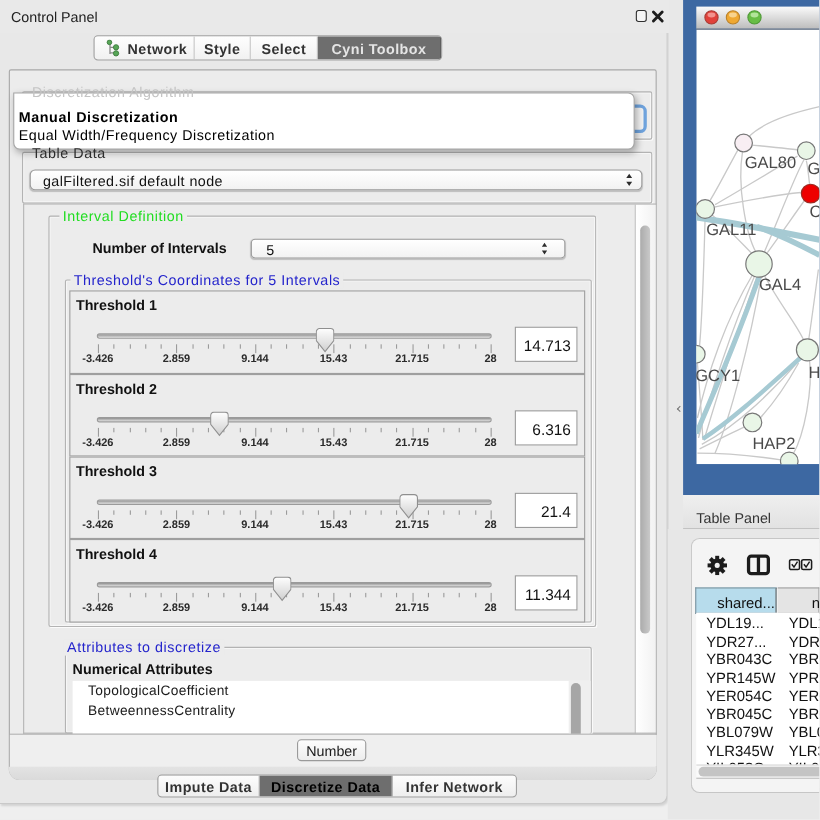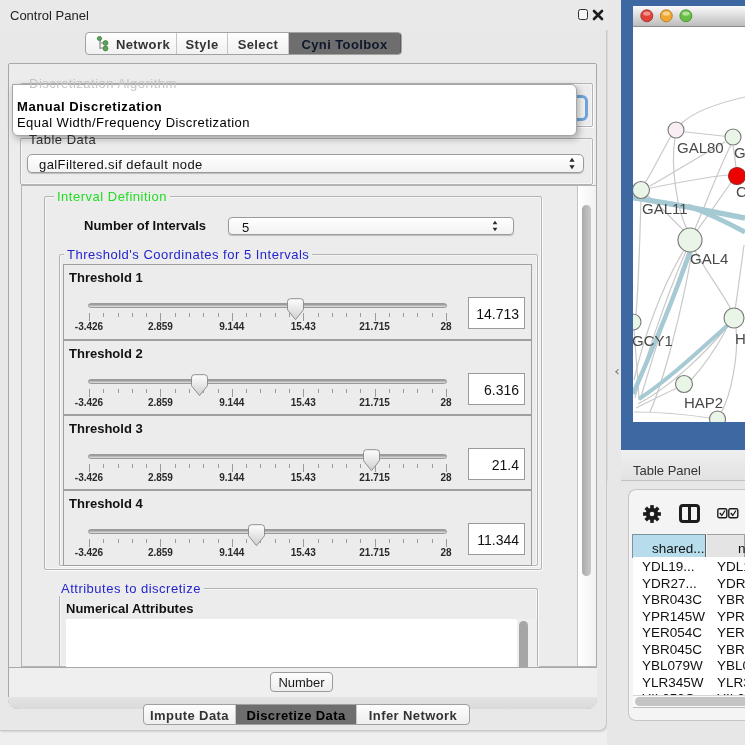--- a/index.html
+++ b/index.html
@@ -4,21 +4,21 @@
 * {margin:0;padding:0;box-sizing:border-box}
 html,body {width:745px;height:745px;overflow:hidden}
 body {position:relative;font-family:"Liberation Sans",sans-serif;background:#efefef;color:#1a1a1a}
 .abs {position:absolute}
 #cp {position:absolute;left:0;top:0;width:607px;height:731px;background:#e8e8e8;border-right:1px solid #c9c9c9;border-bottom:1px solid #c9c9c9;border-radius:0 0 8px 0;box-shadow:1px 1px 2px rgba(0,0,0,.12)}
 #cptitle {position:absolute;left:0;top:0;width:100%;height:30px;background:#e9e9e9;font-size:13px;color:#222}
 #cptitle span {position:absolute;left:10px;top:8px}
 .wbtn-sq {position:absolute;left:578px;top:9px;width:10px;height:11px;border:1.5px solid #2e2e2e;border-radius:2.5px;background:#f4f4f4}
 #tabrow {position:absolute;left:85px;top:32px;height:23px;display:flex;background:linear-gradient(#fefefe,#f1f1f1);border:1px solid #a2a2a2;border-radius:4px;overflow:hidden}
 #tabrow .tab {font-size:13px;font-weight:bold;letter-spacing:0.4px;color:#333;padding-top:4px;text-align:center;border-right:1px solid #c6c6c6;white-space:nowrap}
-#tabrow .tab.sel {background:#6e6e6e;color:#0f172a;border-right-color:#5e5e5e}
+#tabrow .tab.sel {background:#6e6e6e;color:#e5e5e5;border-right-color:#5e5e5e}
 #content {position:absolute;left:8px;top:63px;width:589px;height:646px;background:#ececec;border:1px solid #a8a8a8;border-radius:2px 2px 10px 10px}
 .group {position:absolute;border:1px solid #b3b3b3;border-radius:2px;box-shadow:inset 0 0 0 1px rgba(255,255,255,.55),1px 1px 0 rgba(255,255,255,.8)}
 .gtitle {position:absolute;font-size:13px;letter-spacing:0.5px;background:#ececec;padding:0 3px;white-space:nowrap}
 .combo {position:absolute;background:linear-gradient(#ffffff,#f2f2f2);border:1px solid #9b9b9b;border-radius:3px;font-size:13px;letter-spacing:0.4px;color:#111}
 .combo .arr {position:absolute;right:5px;top:0;height:100%;width:10px}
 .blab {position:absolute;font-size:13px;font-weight:bold;color:#111;white-space:nowrap}
 .tbox {position:absolute;left:63px;width:469px;height:75.3px;background:#ececec;border:1px solid #9f9f9f}
 .track {position:absolute;left:88px;width:359px;height:5px;border-radius:3px;background:linear-gradient(#8f8f8f,#e2e2e2);border:1px solid #9a9a9a}
 .tick {position:absolute;width:1px;background:#9b9b9b}
 .ticklab {position:absolute;width:60px;text-align:center;font-size:10px;font-weight:bold;color:#2a2a2a}
@@ -281,20 +281,22 @@
       </linearGradient>
     </defs>
  <path d="M3.5 0.7 h10 a3 3 0 0 1 3 3 v8 l-8 10 -8 -10 v-8 a3 3 0 0 1 3 -3 z" fill="url(#tg490)" stroke="#8f8f8f" stroke-width="1"></path>
 </svg>
 <div class="vfield" style="top:523.3px">11.344</div>
 
 <div class="group" style="left:59px;top:588px;width:479px;height:79px"></div>
 <div class="gtitle" style="left:58px;top:581px;color:#2424cc">Attributes to discretize</div>
 <div class="blab" style="left:66px;top:601px">Numerical Attributes</div>
 <div id="alist">
+  <div>TopologicalCoefficient</div>
+  <div>BetweennessCentrality</div>
 </div>
 <div class="abs" style="left:517px;top:619px;width:20px;height:48px;background:#efefef"></div>
 <div class="abs" style="left:519px;top:621px;width:9px;height:46px;background:#a6a6a6;border-radius:5px 5px 0 0"></div>
 
 <div class="abs" style="left:9px;top:667px;width:588px;height:1px;background:#a8a8a8"></div>
 <div class="abs" style="left:9px;top:668px;width:588px;height:29px;background:#efefef"></div>
 <div class="abs" style="left:8px;top:697px;width:589px;height:12px;background:linear-gradient(#e3e3e3,#dadada);border-radius:0 0 10px 10px"></div>
 <div class="abs" style="left:270px;top:672px;width:63px;height:20px;background:linear-gradient(#fdfdfd,#ededed);border:1px solid #9a9a9a;border-radius:4px;text-align:center;font-size:13px;padding-top:2px">Number</div>
 
 <div class="seg" style="left:143px;top:704px;height:21px">

